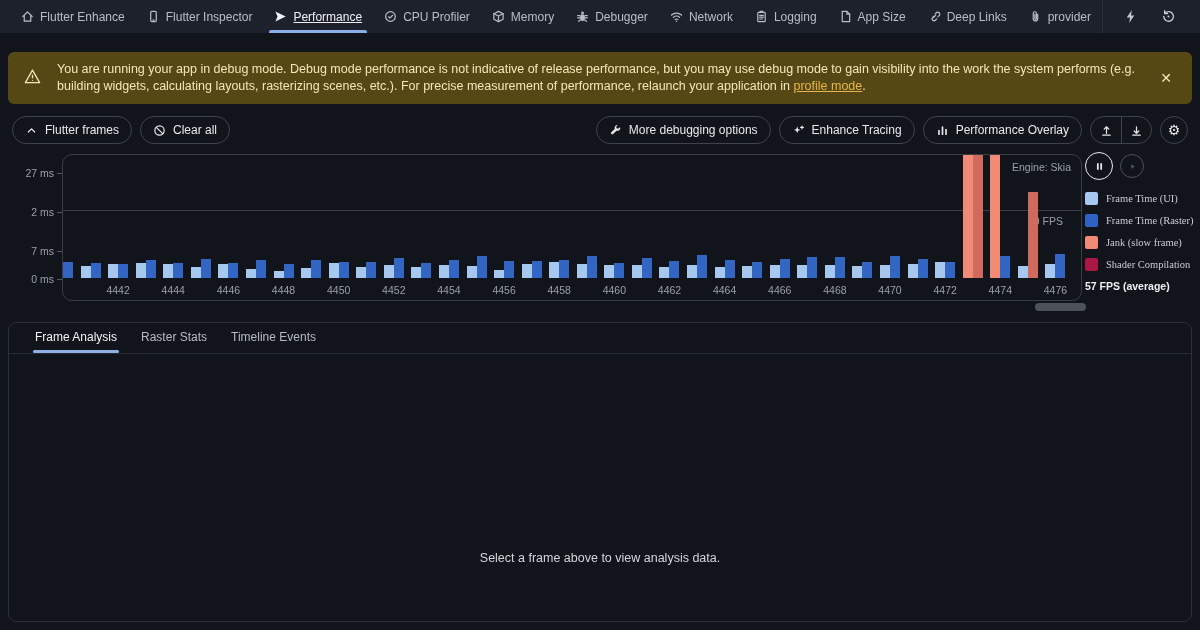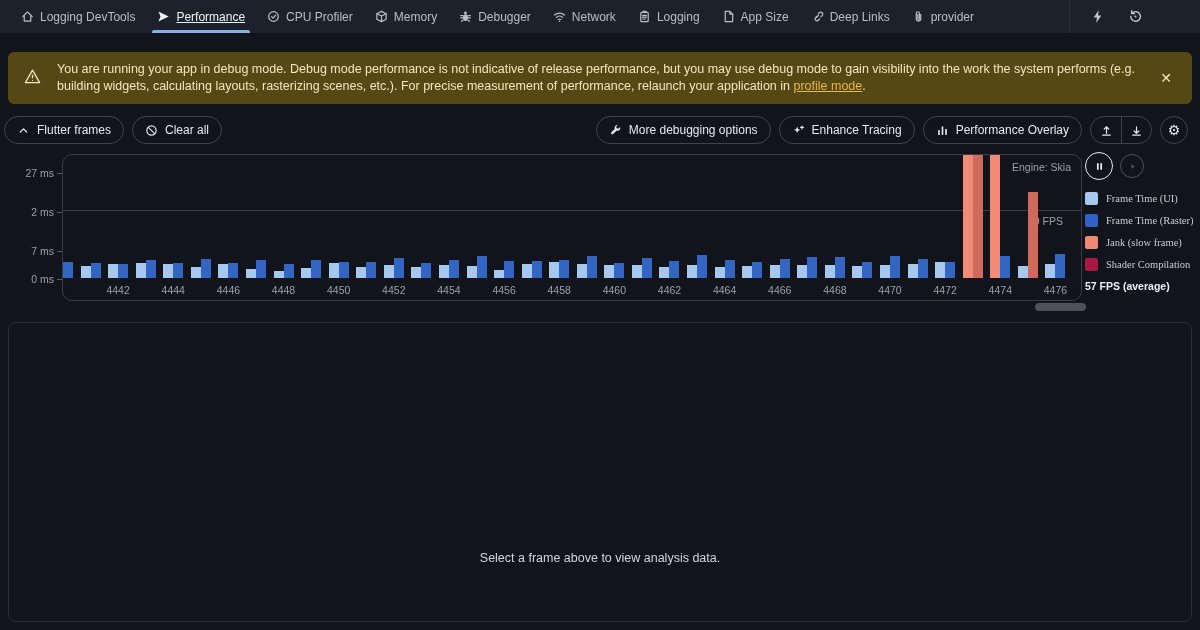--- a/index.html
+++ b/index.html
@@ -31,21 +31,21 @@
     display:flex; align-items:center; padding:0 14px 0 16px; }
   .banner-icon { color:#f2e7bd; margin-right:16px; flex:0 0 auto; }
   .banner-icon svg { width:17px; height:17px; stroke:currentColor; fill:none; stroke-width:1.2;
     stroke-linejoin:round; }
   .banner-text { font-size:12.5px; line-height:17px; color:#f2e7bd; flex:1 1 auto; }
   .banner-text a { color:#e8b64a; text-decoration:underline; cursor:pointer; }
   .banner-close { flex:0 0 auto; margin-left:14px; color:#f2e7bd; font-size:14px;
     width:24px; height:24px; display:flex; align-items:center; justify-content:center; cursor:pointer; }
 
   
-  .toolbar { display:flex; align-items:center; padding:12px 12px 8px 4px; }
+  .toolbar { display:flex; align-items:center; padding:12px 12px 8px 12px; }
   .tb-group { display:flex; align-items:center; gap:8px; }
   .tb-right { margin-left:auto; }
   .btn { display:flex; align-items:center; gap:7px; height:28px; padding:0 12px;
     border:1px solid #3e434d; border-radius:15px; background:transparent; color:#e6e8eb;
     font-size:12px; cursor:pointer; white-space:nowrap; }
   .btn svg { width:13px; height:13px; stroke:currentColor; fill:none; stroke-width:1.3;
     stroke-linecap:round; stroke-linejoin:round; }
   .btn-pair { display:flex; align-items:center; border:1px solid #3e434d; border-radius:15px;
     height:28px; overflow:hidden; }
   .btn-pair .iconbtn { width:30px; height:100%; display:flex; align-items:center; justify-content:center;
@@ -102,21 +102,30 @@
 
 <div class="navbar">
   <div class="nav-items" id="nav-items">
       <div class="nav-item">
         <span style="display: inline-flex;">
           <svg viewBox="0 0 14 14">
             <path d="M2 7 7 2l5 5"></path>
             <path d="M3.5 6.3V12h7V6.3"></path>
           </svg>
         </span>
-        <span>Logging DevTools</span>
+        <span>Flutter Enhance</span>
+      </div>
+      <div class="nav-item">
+        <span style="display: inline-flex;">
+          <svg viewBox="0 0 14 14">
+            <rect x="4" y="1.5" width="6" height="11" rx="1.2"></rect>
+            <path d="M6.3 10.8h1.4"></path>
+          </svg>
+        </span>
+        <span>Flutter Inspector</span>
       </div>
       <div class="nav-item selected">
         <span style="display: inline-flex;">
           <svg viewBox="0 0 14 14">
             <path d="M1.5 12.3 12.6 7 1.5 1.7 3.8 7Z" fill="currentColor" stroke="none"></path>
           </svg>
         </span>
         <span>Performance</span>
         <span class="underline"></span>
       </div>
@@ -434,14 +443,19 @@
           <span class="legend-swatch" style="background: rgb(169, 23, 66);"></span>
           <span class="legend-label">Shader Compilation</span>
         </div>
       </div>
     <div class="fps-average">57 FPS (average)</div>
   </div>
   <div class="hscroll"></div>
 </div>
 
 <div class="panel">
+  <div class="tabs" id="tabs">
+      <div class="tab selected"><span>Frame Analysis</span><span class="tab-underline"></span></div>
+      <div class="tab"><span>Raster Stats</span></div>
+      <div class="tab"><span>Timeline Events</span></div>
+    </div>
   <div class="panel-message">Select a frame above to view analysis data.</div>
 </div>
 
 </body></html>

